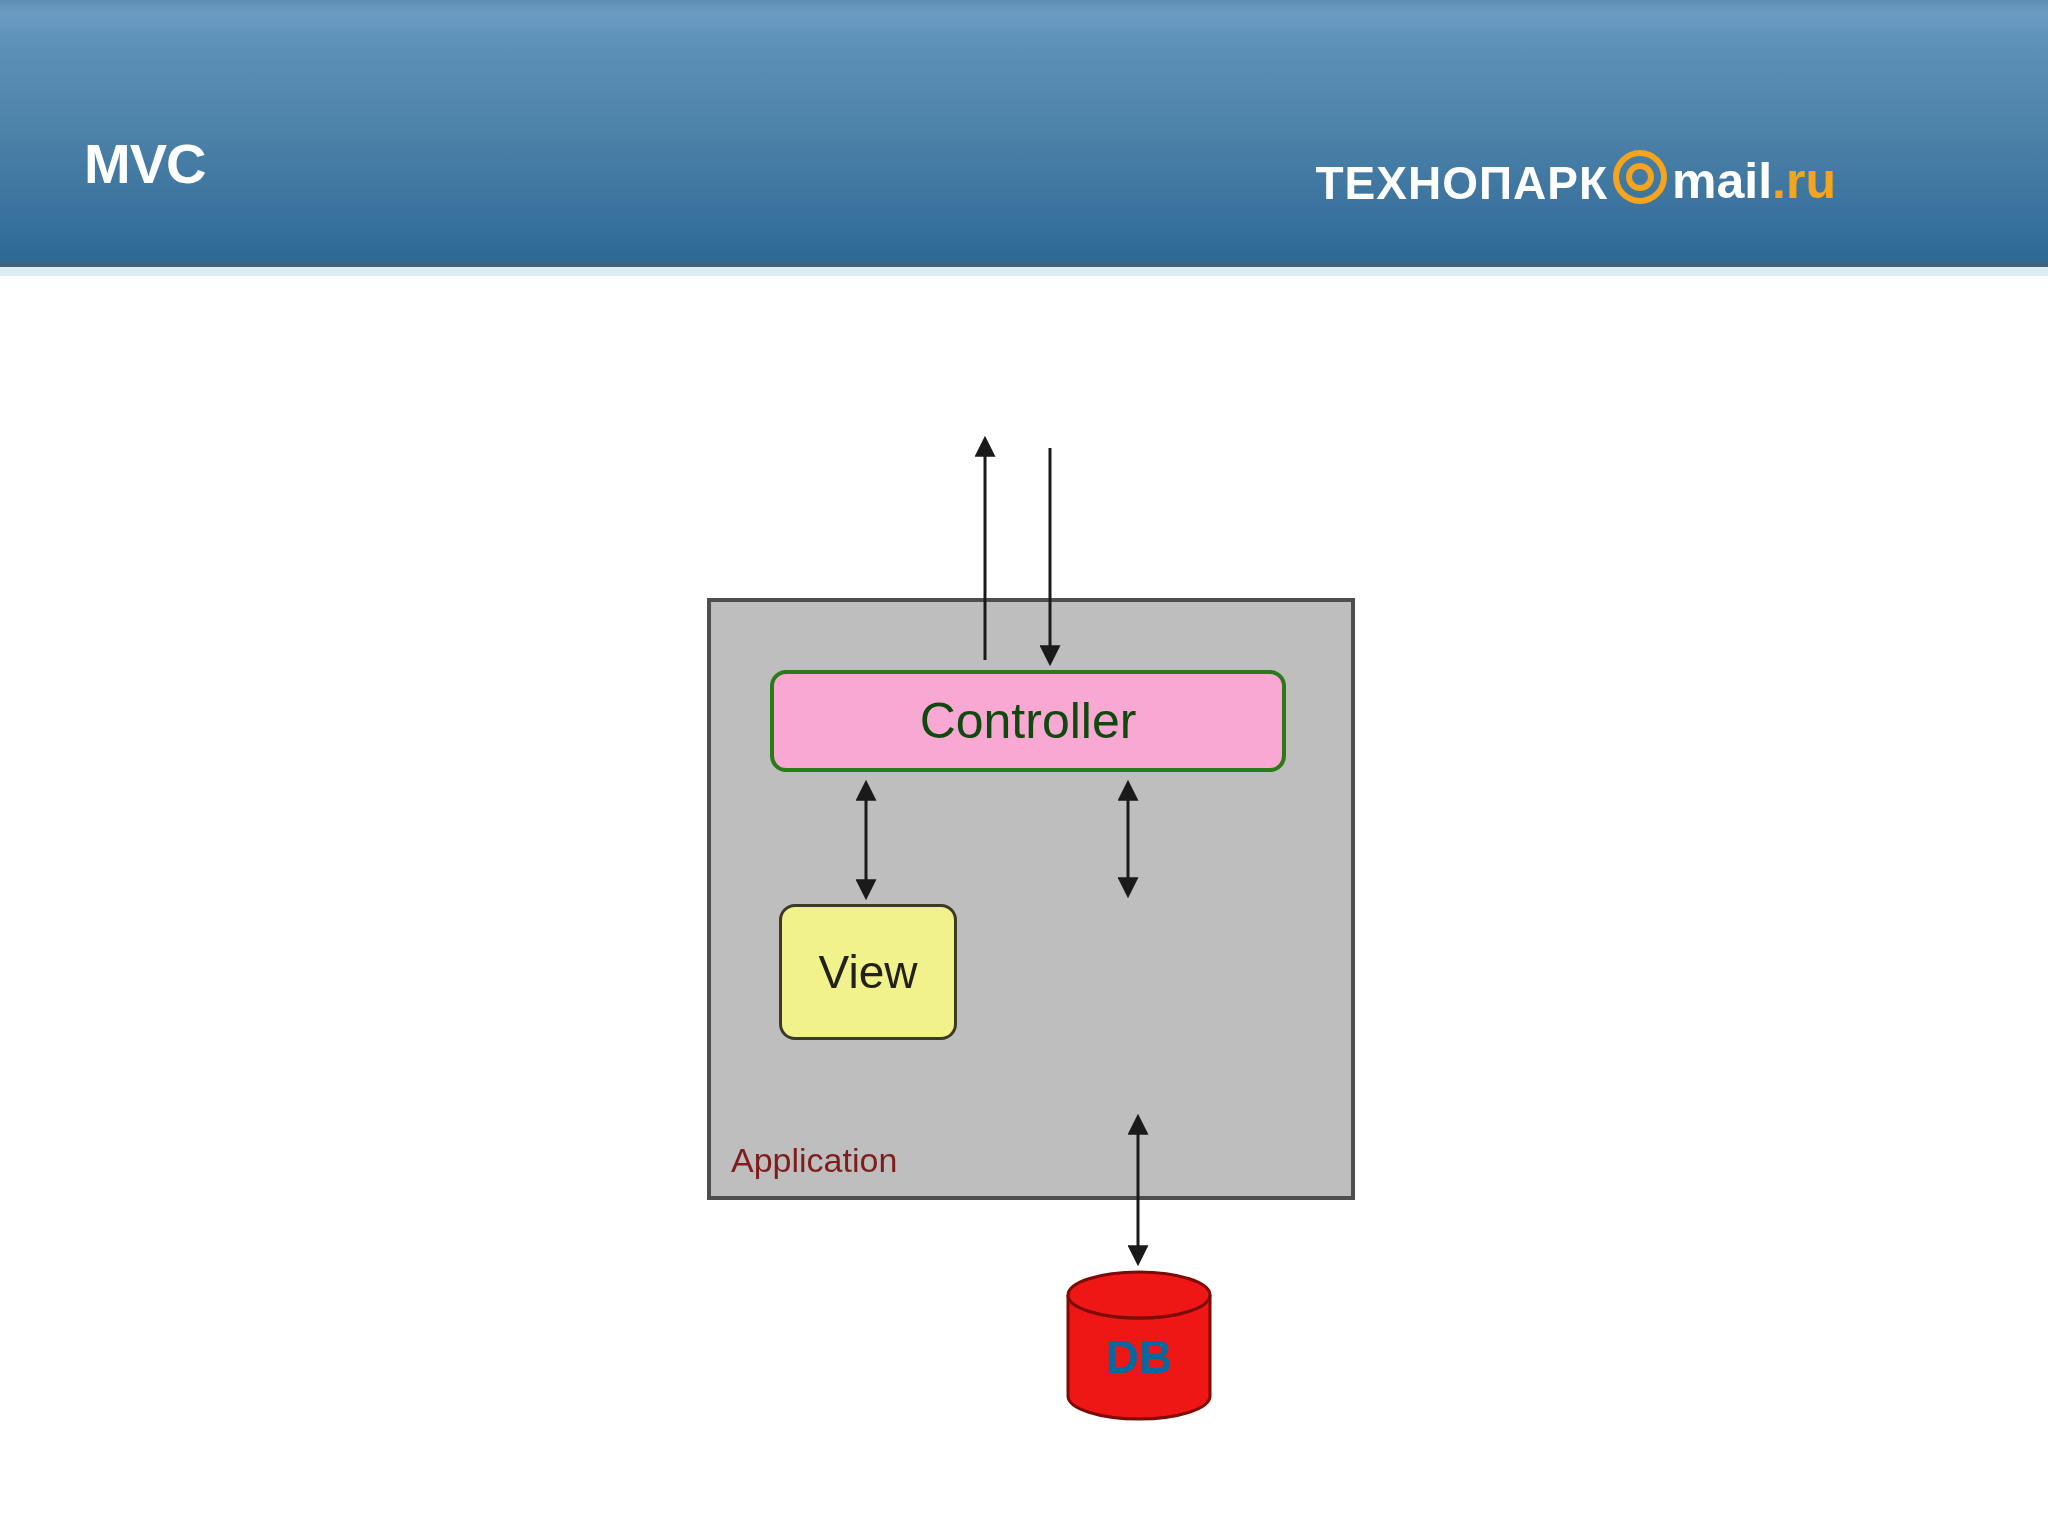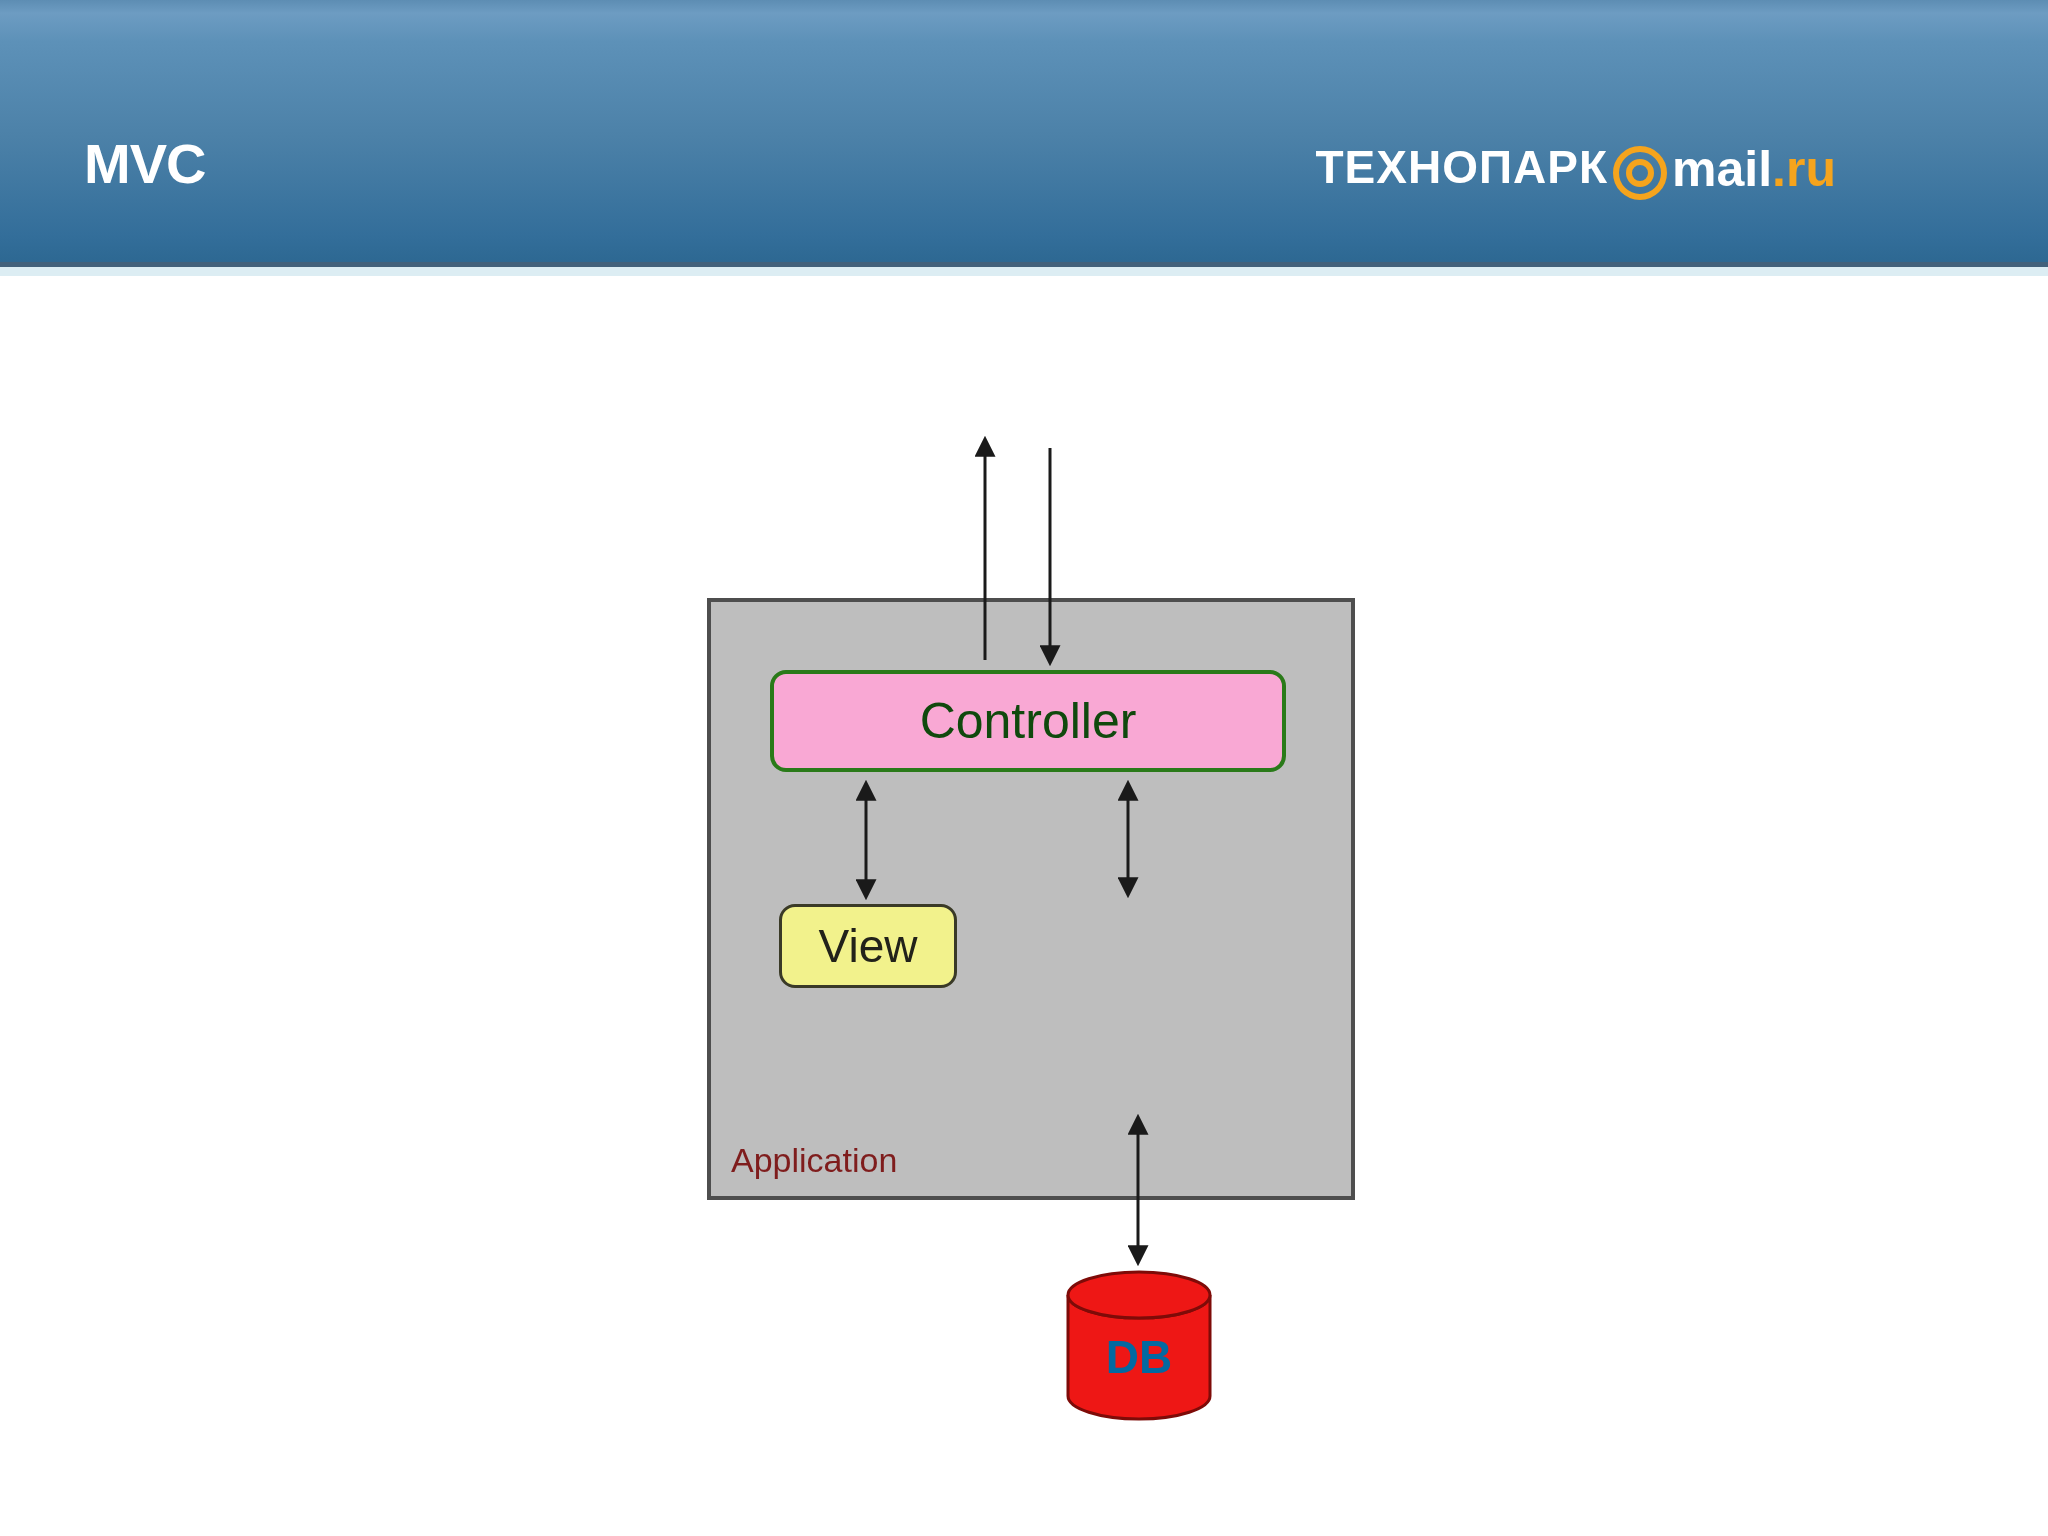--- a/index.html
+++ b/index.html
@@ -19,21 +19,21 @@
     position:absolute; left:0; top:267px; width:2048px; height:9px;
     background:#dcedf3;
   }
   .title {
     position:absolute; left:84px; top:136px;
     color:#ffffff; font-size:56px; font-weight:bold; line-height:1;
     letter-spacing:-1px;
   }
   .logo {
     position:absolute; top:144px; right:212px; height:62px;
-    display:flex; align-items:flex-start; color:#ffffff; font-weight:bold;
+    display:flex; align-items:flex-end; color:#ffffff; font-weight:bold;
     line-height:1; white-space:nowrap;
   }
   .logo-left  { font-size:46px; letter-spacing:1px; }
   .logo-at    { width:58px; height:58px; margin:0 3px; display:block; }
   .logo-mid   { font-size:50px; }
   .logo-right { font-size:50px; color:#f5a41d; }
 
   
   .client-label {
     position:absolute; left:903px; top:338px; width:220px; text-align:center;
@@ -55,21 +55,21 @@
   .node {
     position:absolute; display:flex; align-items:center; justify-content:center;
     z-index:6; box-sizing:border-box; text-align:center;
   }
   .controller {
     left:770px; top:670px; width:516px; height:102px;
     background:#f9a8d4; border:4px solid #2a7a19; border-radius:16px;
     font-size:50px; color:#10490d;
   }
   .view {
-    left:779px; top:904px; width:178px; height:84px;
+    left:779px; top:904px; width:178px; height:136px;
     background:#f2f28c; border:3px solid #3a3a27; border-radius:16px;
     font-size:46px; color:#22221a;
   }
   .model {
     left:996px; top:902px; width:286px; height:210px;
     background:#f0921e; border:3px solid #693c0f; border-radius:16px;
     font-size:54px; color:#5e2b12;
   }
   .db { position:absolute; left:1064px; top:1268px; width:150px; height:156px; z-index:6; }
   .db svg { position:absolute; left:0; top:0; }

